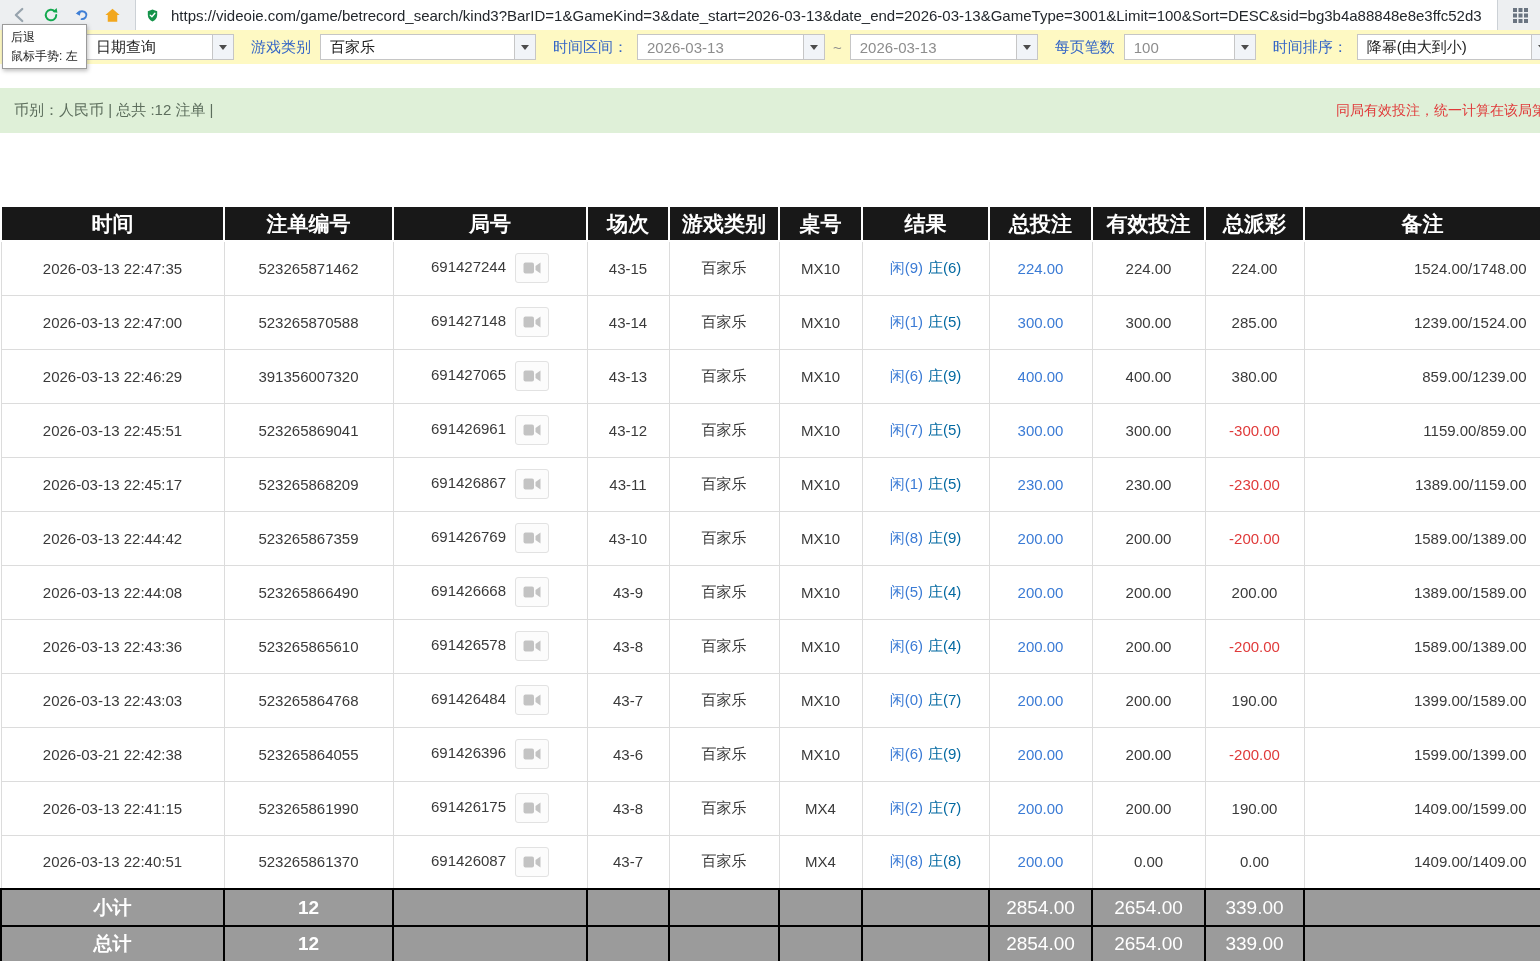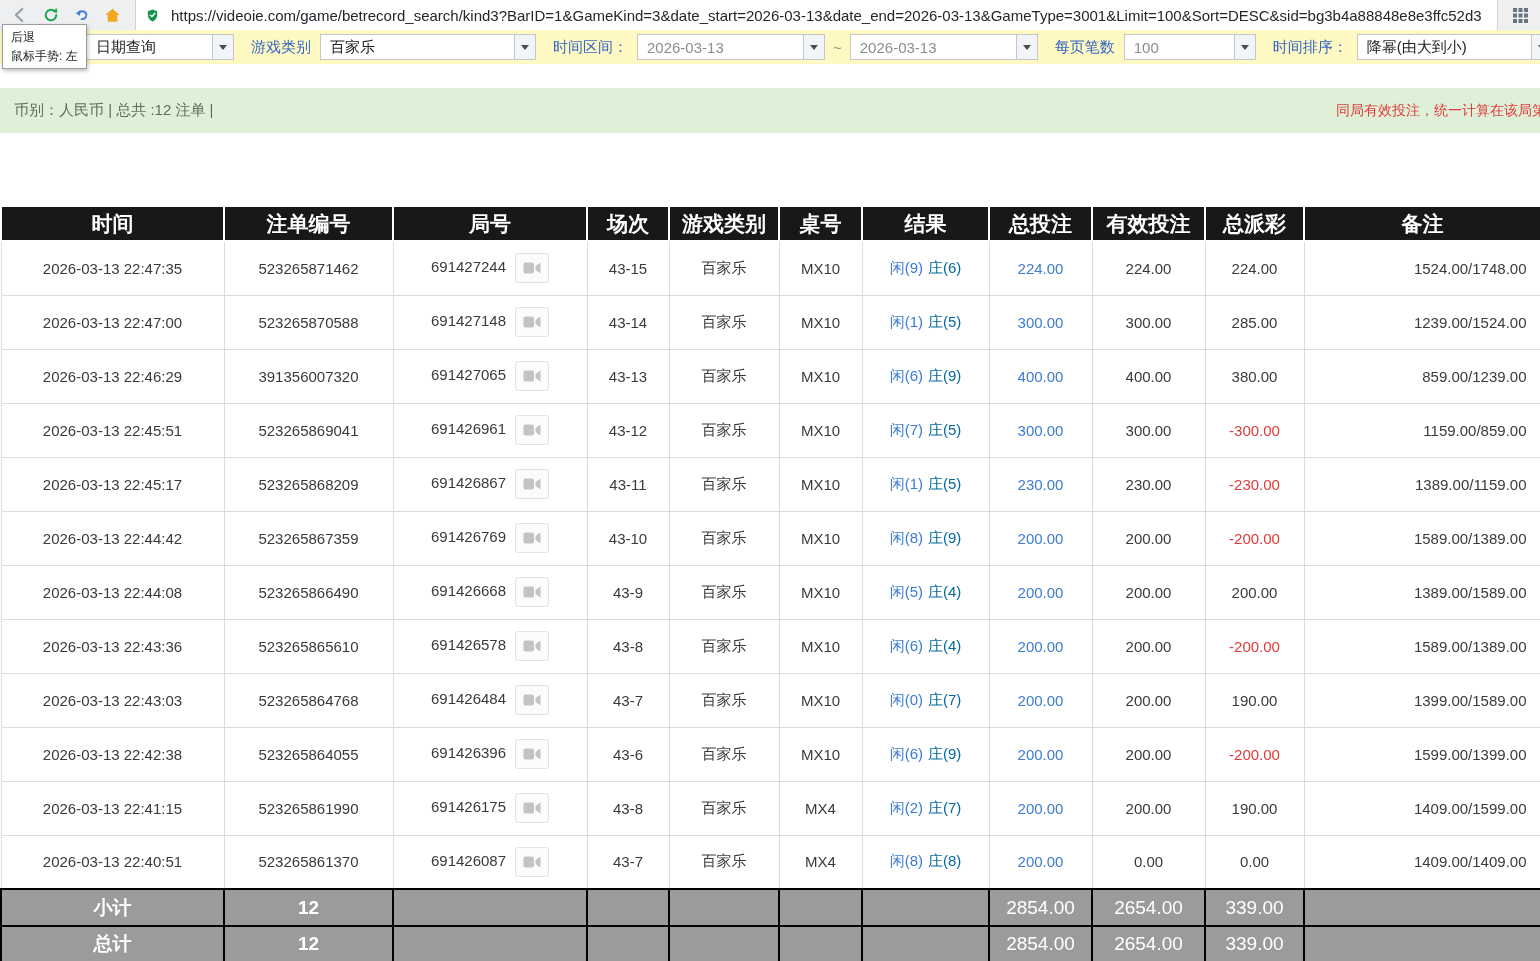--- a/index.html
+++ b/index.html
@@ -424,21 +424,21 @@
     <td>
       <span class="player">闲(0)</span><span class="banker">庄(7)</span>
     </td>
     <td class="blue">200.00</td>
     <td>200.00</td>
     <td>190.00</td>
     <td class="note">1399.00/1589.00</td>
   </tr>
 
   <tr>
-    <td>2026-03-13 22:42:38</td>
+    <td>2026-03-21 22:42:38</td>
     <td>523265864055</td>
     <td>
       <span>691426396</span><button class="video-btn">
             <svg width="18" height="14" viewBox="0 0 18 14">
               <rect x="0.5" y="1.5" width="10.5" height="11" rx="2" fill="#c3c3c3"></rect>
               <path d="M12.5 5 L17.5 1.5 V12.5 L12.5 9 Z" fill="#c3c3c3"></path>
             </svg>
           </button>
     </td>
     <td>43-6</td>

